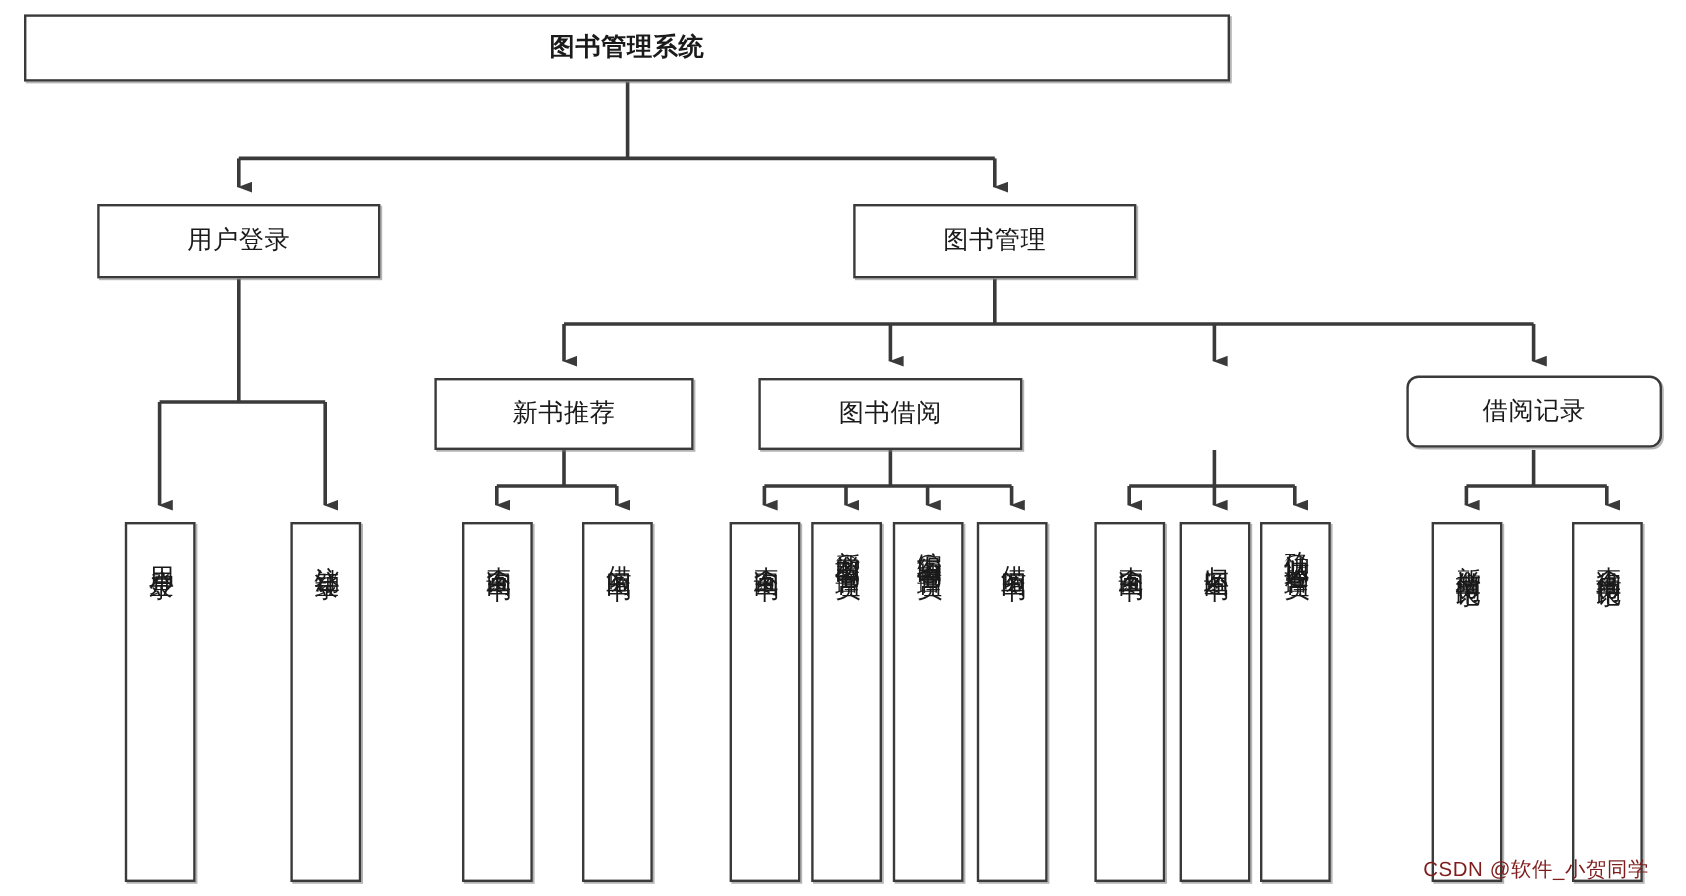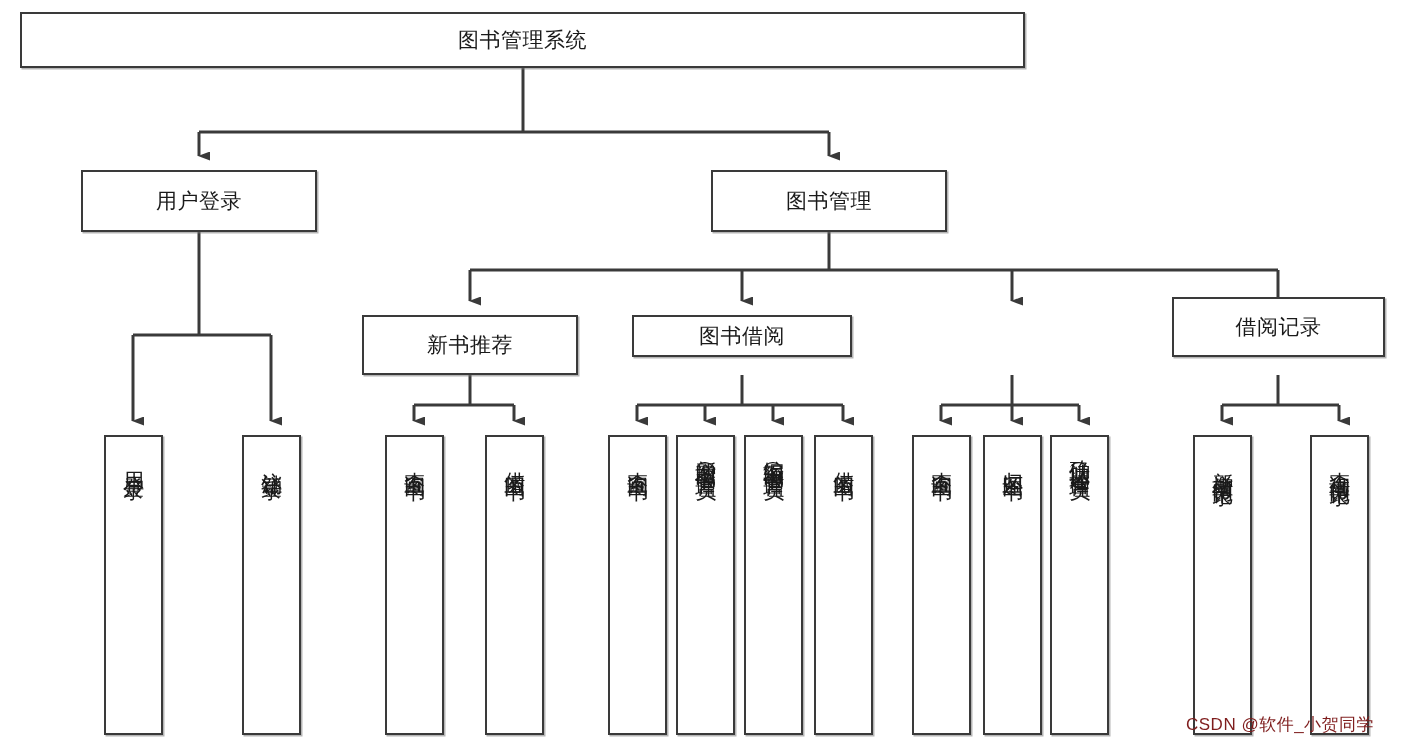--- a/index.html
+++ b/index.html
@@ -117,38 +117,38 @@
       <path d="M1012,405 L1012,421" marker-end="url(#arrow)"></path>
       <path d="M1079,405 L1079,421" marker-end="url(#arrow)"></path>
 
       <path d="M1278,375 L1278,405"></path>
       <path d="M1222,405 L1339,405"></path>
       <path d="M1222,405 L1222,421" marker-end="url(#arrow)"></path>
       <path d="M1339,405 L1339,421" marker-end="url(#arrow)"></path>
     </g>
   </svg>
 
-  <div class="node" style="left:20px; top:12px; width:1005px; height:56px;">
+  <div class="node" style="left:20px; top:12px; width:1005px; height:56px;font-weight:bold;">
     <span class="label">图书管理系统</span>
   </div>
 
   <div class="node" style="left:81px; top:170px; width:236px; height:62px;">
     <span class="label">用户登录</span>
   </div>
   <div class="node" style="left:362px; top:315px; width:216px; height:60px;">
     <span class="label">新书推荐</span>
   </div>
 
   <div class="node" style="left:711px; top:170px; width:236px; height:62px;">
     <span class="label">图书管理</span>
   </div>
-  <div class="node" style="left:632px; top:315px; width:220px; height:42px;">
+  <div class="node" style="left:632px; top:315px; width:220px; height:60px;">
     <span class="label">图书借阅</span>
   </div>
-  <div class="node" style="left:1172px; top:297px; width:213px; height:60px;">
+  <div class="node" style="left:1172px; top:313px; width:213px; height:60px;border-radius:10px;">
     <span class="label">借阅记录</span>
   </div>
 
   <div class="node vertical" style="left:104px; top:435px; width:59px; height:300px;">
     <span class="label">用户登录</span>
   </div>
   <div class="node vertical" style="left:242px; top:435px; width:59px; height:300px;">
     <span class="label">注销登录</span>
   </div>
 

